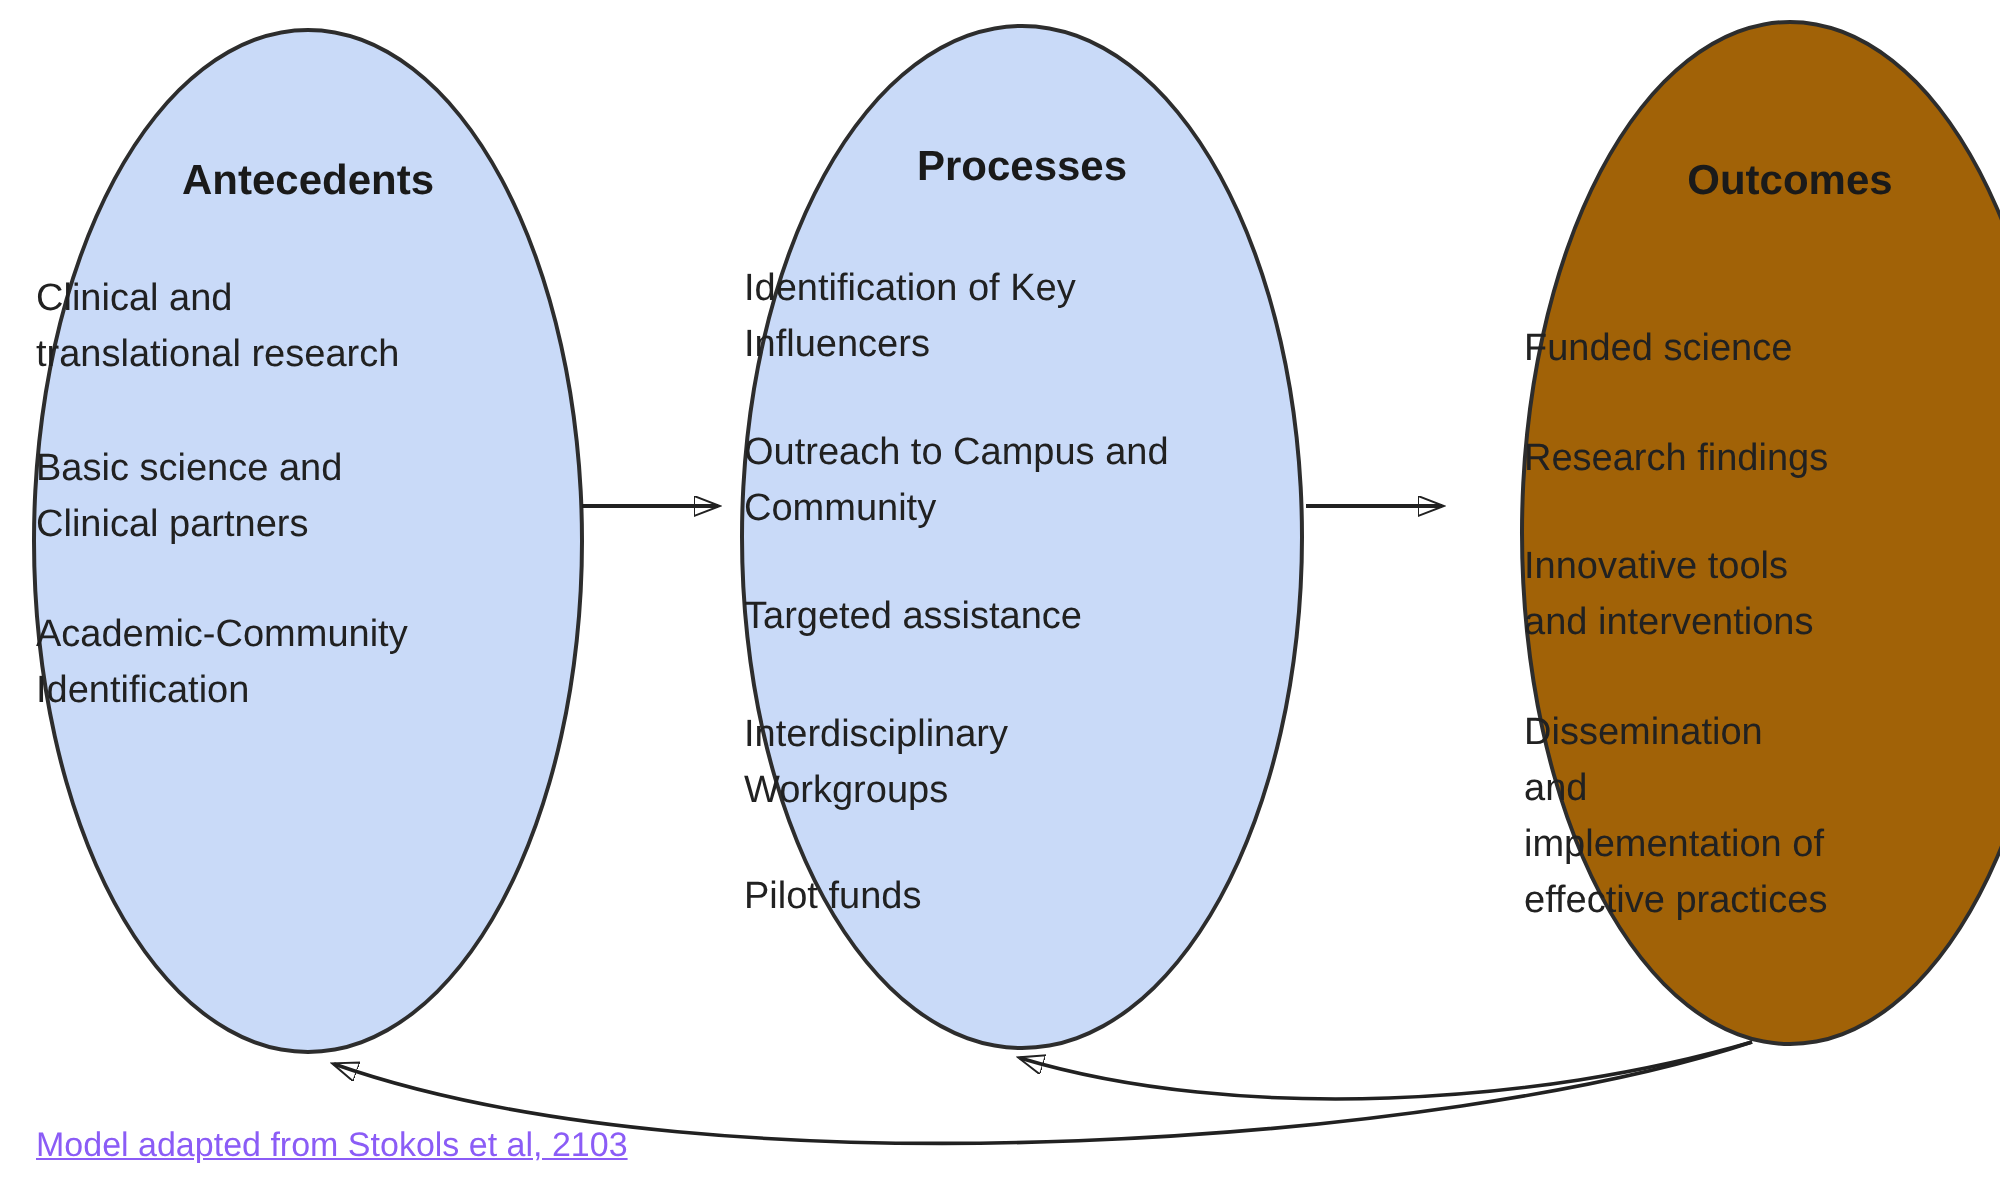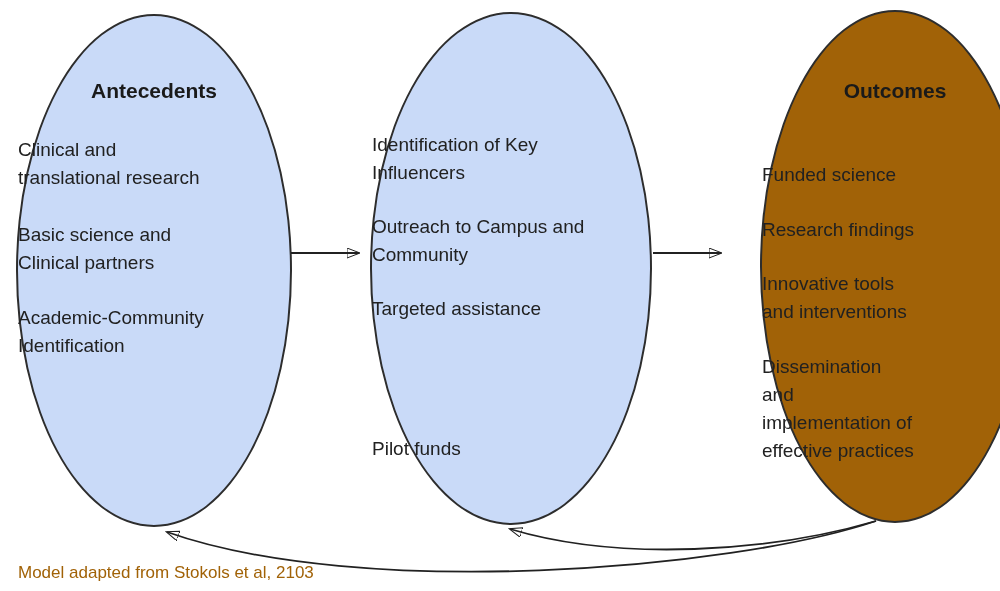--- a/index.html
+++ b/index.html
@@ -21,44 +21,48 @@
     font-size:19px; line-height:28px; color:#212121;
     white-space:pre-line;
   }
   .arrows {
     position:absolute; left:0; top:0; width:1000px; height:591px;
     pointer-events:none; z-index:3;
   }
   .arrows path, .arrows line { fill:none; stroke:#212121; }
   .caption {
     position:absolute; left:8px; top:562px; font-size:17px; line-height:22px;
-    color:#a16207;
+    color:#8b5cf6;
+    text-decoration:underline;
   }
 </style>
 </head>
 <body>
 
 <div class="canvas">
 
   <div class="node" style="left: 6px; top: 14px; width: 276px; height: 513px; background-color: rgb(201, 218, 248);">
     <div class="title" style="top:61px">Antecedents</div>
     <div class="item" style="top:120px">Clinical and
 translational research</div>
     <div class="item" style="top:205px">Basic science and
 Clinical partners</div>
     <div class="item" style="top:288px">Academic-Community
 Identification</div>
   </div>
 
   <div class="node" style="left: 360px; top: 12px; width: 282px; height: 513px; background-color: rgb(201, 218, 248);">
+    <div class="title" style="top:56px">Processes</div>
     <div class="item" style="top:117px">Identification of Key
 Influencers</div>
     <div class="item" style="top:199px">Outreach to Campus and
 Community</div>
     <div class="item" style="top:281px">Targeted assistance</div>
+    <div class="item" style="top:340px">Interdisciplinary
+Workgroups</div>
     <div class="item" style="top:421px">Pilot funds</div>
   </div>
 
   <div class="node" style="left: 750px; top: 10px; width: 270px; height: 513px; background-color: #a16207;">
     <div class="title" style="top:65px">Outcomes</div>
     <div class="item" style="top:149px">Funded science</div>
     <div class="item" style="top:204px">Research findings</div>
     <div class="item" style="top:258px">Innovative tools
 and interventions</div>
     <div class="item" style="top:341px">Dissemination

